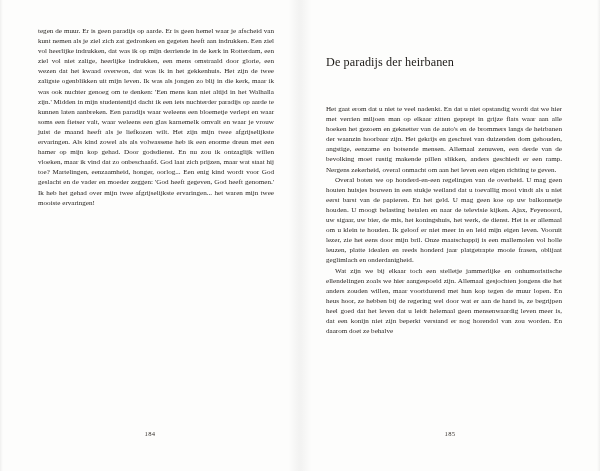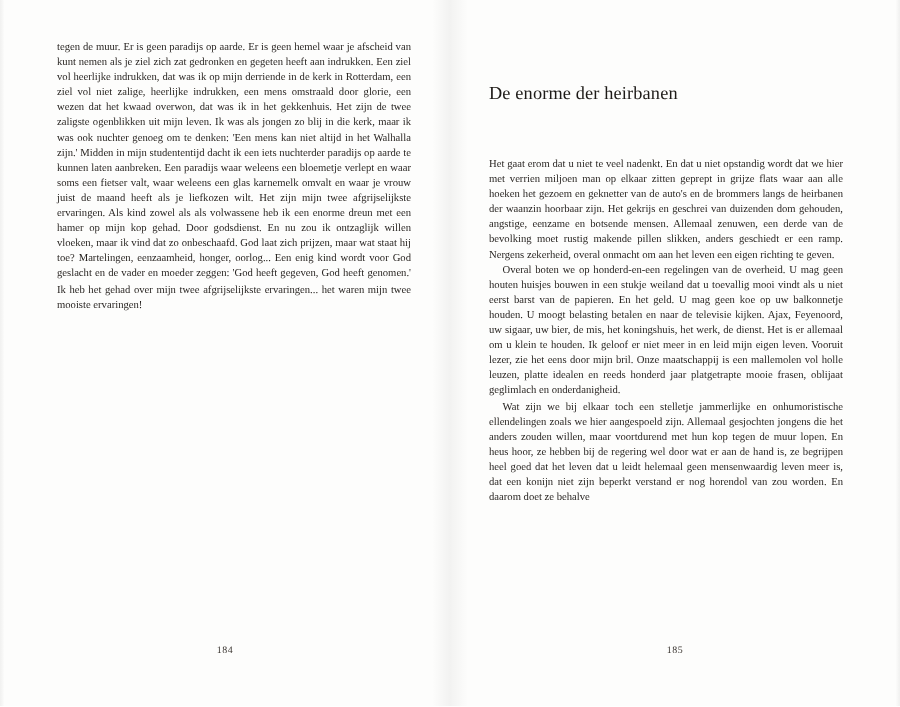--- a/index.html
+++ b/index.html
@@ -103,21 +103,21 @@
     <div class="leaf leaf-left">
       <div class="edge-left"></div>
       <div class="body-text">
         <p>tegen de muur. Er is geen paradijs op aarde. Er is geen hemel waar je afscheid van kunt nemen als je ziel zich zat gedronken en gegeten heeft aan indrukken. Een ziel vol heerlijke indrukken, dat was ik op mijn derriende in de kerk in Rotterdam, een ziel vol niet zalige, heerlijke indrukken, een mens omstraald door glorie, een wezen dat het kwaad overwon, dat was ik in het gekkenhuis. Het zijn de twee zaligste ogenblikken uit mijn leven. Ik was als jongen zo blij in die kerk, maar ik was ook nuchter genoeg om te denken: 'Een mens kan niet altijd in het Walhalla zijn.' Midden in mijn studententijd dacht ik een iets nuchterder paradijs op aarde te kunnen laten aanbreken. Een paradijs waar weleens een bloemetje verlept en waar soms een fietser valt, waar weleens een glas karnemelk omvalt en waar je vrouw juist de maand heeft als je liefkozen wilt. Het zijn mijn twee afgrijselijkste ervaringen. Als kind zowel als als volwassene heb ik een enorme dreun met een hamer op mijn kop gehad. Door godsdienst. En nu zou ik ontzaglijk willen vloeken, maar ik vind dat zo onbeschaafd. God laat zich prijzen, maar wat staat hij toe? Martelingen, eenzaamheid, honger, oorlog... Een enig kind wordt voor God geslacht en de vader en moeder zeggen: 'God heeft gegeven, God heeft genomen.' Ik heb het gehad over mijn twee afgrijselijkste ervaringen... het waren mijn twee mooiste ervaringen!</p>
       </div>
       <div class="folio folio-left">184</div>
     </div>
 
     <div class="leaf leaf-right">
       <div class="edge-right"></div>
-      <h1 class="chapter-title">De enorme der heirbanen</h1>
+      <h1 class="chapter-title">De paradijs der heirbanen</h1>
       <div class="body-text">
         <p>Het gaat erom dat u niet te veel nadenkt. En dat u niet opstandig wordt dat we hier met verrien miljoen man op elkaar zitten geprept in grijze flats waar aan alle hoeken het gezoem en geknetter van de auto's en de brommers langs de heirbanen der waanzin hoorbaar zijn. Het gekrijs en geschrei van duizenden dom gehouden, angstige, eenzame en botsende mensen. Allemaal zenuwen, een derde van de bevolking moet rustig makende pillen slikken, anders geschiedt er een ramp. Nergens zekerheid, overal onmacht om aan het leven een eigen richting te geven.</p>
         <p>Overal boten we op honderd-en-een regelingen van de overheid. U mag geen houten huisjes bouwen in een stukje weiland dat u toevallig mooi vindt als u niet eerst barst van de papieren. En het geld. U mag geen koe op uw balkonnetje houden. U moogt belasting betalen en naar de televisie kijken. Ajax, Feyenoord, uw sigaar, uw bier, de mis, het koningshuis, het werk, de dienst. Het is er allemaal om u klein te houden. Ik geloof er niet meer in en leid mijn eigen leven. Vooruit lezer, zie het eens door mijn bril. Onze maatschappij is een mallemolen vol holle leuzen, platte idealen en reeds honderd jaar platgetrapte mooie frasen, oblijaat geglimlach en onderdanigheid.</p>
         <p>Wat zijn we bij elkaar toch een stelletje jammerlijke en onhumoristische ellendelingen zoals we hier aangespoeld zijn. Allemaal gesjochten jongens die het anders zouden willen, maar voortdurend met hun kop tegen de muur lopen. En heus hoor, ze hebben bij de regering wel door wat er aan de hand is, ze begrijpen heel goed dat het leven dat u leidt helemaal geen mensenwaardig leven meer is, dat een konijn niet zijn beperkt verstand er nog horendol van zou worden. En daarom doet ze behalve</p>
       </div>
       <div class="folio folio-right">185</div>
     </div>
 
   </div>
   <div class="gutter-shade"></div>

